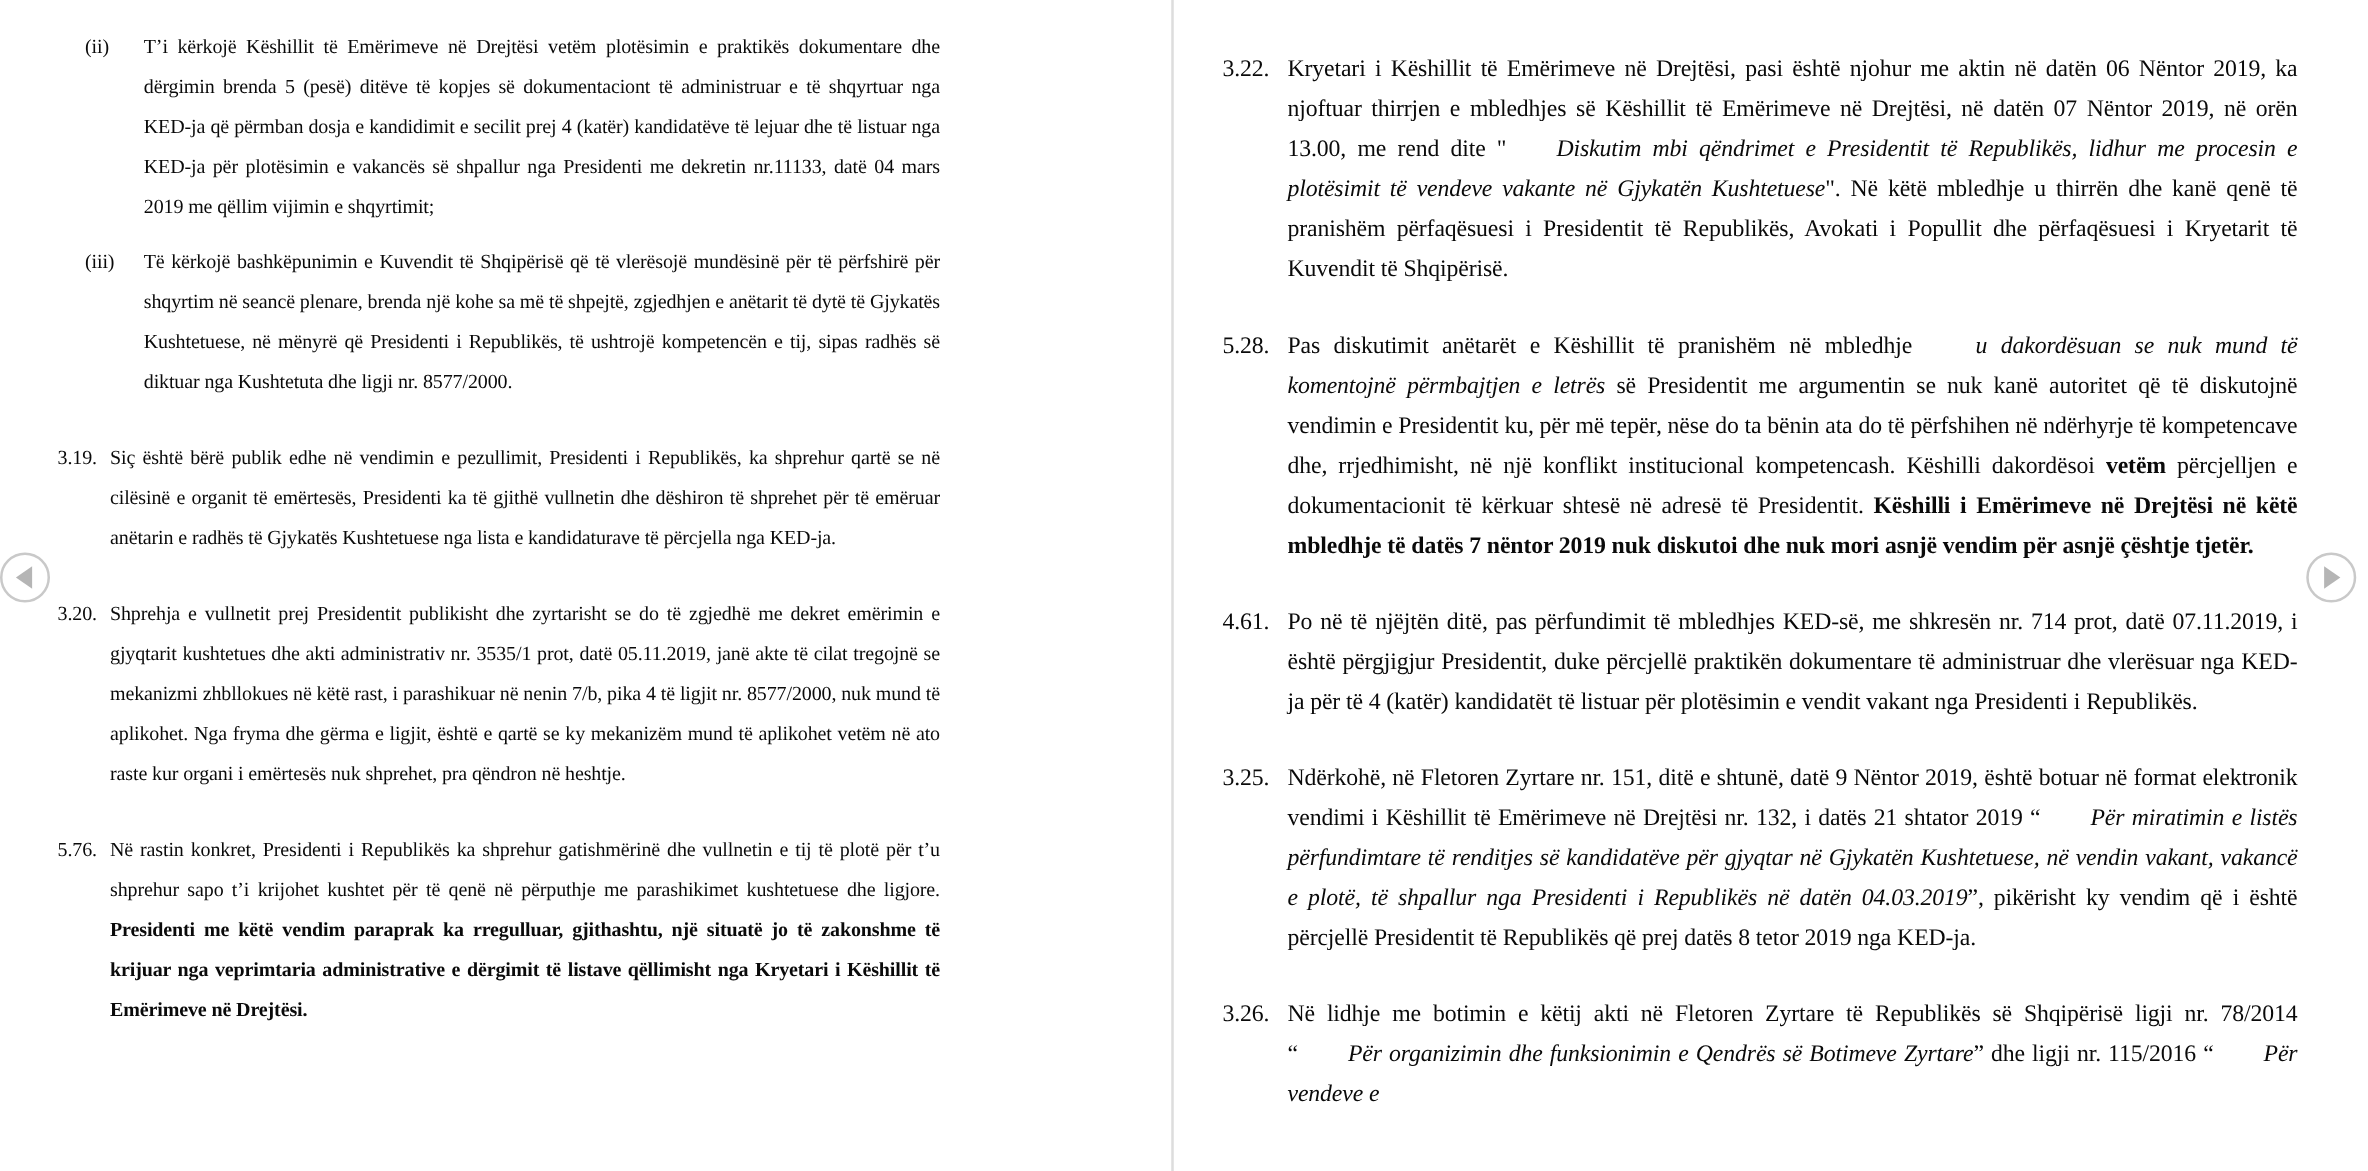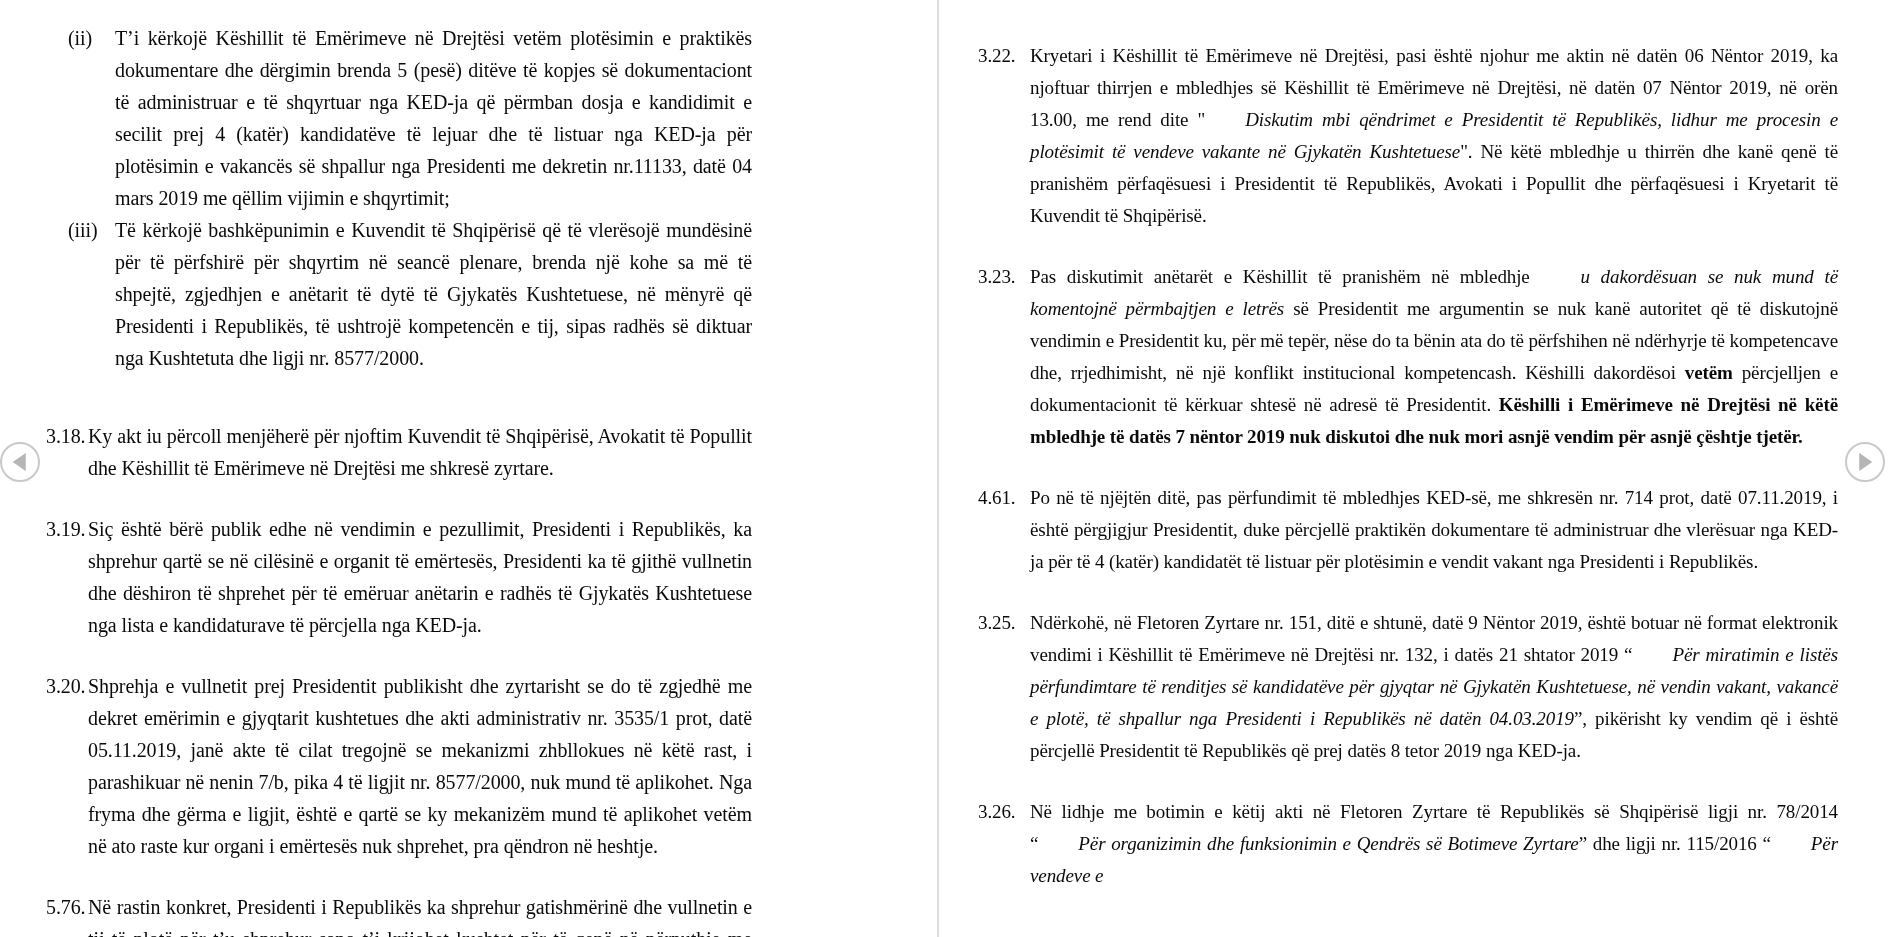--- a/index.html
+++ b/index.html
@@ -14,29 +14,29 @@
   .page { position: absolute; }
   .page-left  { left: 46px;  top: 22px; width: 706px; }
   .page-right { left: 978px; top: 40px; width: 860px; }
 
   .para {
     position: relative;
     text-align: justify;
     line-height: 32px;
     letter-spacing: -0.1px;
   }
-  .page-left .para { font-size: 20px; padding-left: 42px; }
+  .page-left .para { font-size: 16px; padding-left: 42px; }
   .page-left .para.roman { padding-left: 69px; }
   .page-right .para { font-size: 19px; padding-left: 52px; }
 
   .plabel { position: absolute; left: 0; top: 0; }
   .page-left .para.roman .plabel { left: 22px; }
 
   .para + .para { margin-top: 29px; }
-  .page-left .para.roman + .para.roman { margin-top: 0; }
+  .page-left .para.roman + .para.roman { margin-top: 12px; }
   .page-left .para.gap-large { margin-top: 46px; }
 
   .seg-n  { font-style: normal; font-weight: normal; }
   .seg-i  { font-style: italic; margin-left: 40px; }
   .seg-b  { font-weight: bold; }
   .seg-bi { font-weight: bold; }
 
   .page-divider {
     position: absolute;
     left: 937px; top: 0;
@@ -81,24 +81,20 @@
   <div class="para roman">
     <span class="plabel">(ii)</span>
     <span class="seg-n">T’i kërkojë Këshillit të Emërimeve në Drejtësi vetëm plotësimin e praktikës dokumentare dhe dërgimin brenda 5 (pesë) ditëve të kopjes së dokumentaciont të administruar e të shqyrtuar nga KED-ja që përmban dosja e kandidimit e secilit prej 4 (katër) kandidatëve të lejuar dhe të listuar nga KED-ja për plotësimin e vakancës së shpallur nga Presidenti me dekretin nr.11133, datë 04 mars 2019 me qëllim vijimin e shqyrtimit;</span>
   </div>
 
   <div class="para roman">
     <span class="plabel">(iii)</span>
     <span class="seg-n">Të kërkojë bashkëpunimin e Kuvendit të Shqipërisë që të vlerësojë mundësinë për të përfshirë për shqyrtim në seancë plenare, brenda një kohe sa më të shpejtë, zgjedhjen e anëtarit të dytë të Gjykatës Kushtetuese, në mënyrë që Presidenti i Republikës, të ushtrojë kompetencën e tij, sipas radhës së diktuar nga Kushtetuta dhe ligji nr. 8577/2000.</span>
   </div>
 
-  <div class="para gap-large">
-    <span class="plabel">3.18.</span>
-    <span class="seg-n">Ky akt iu përcoll menjëherë për njoftim Kuvendit të Shqipërisë, Avokatit të Popullit dhe Këshillit të Emërimeve në Drejtësi me shkresë zyrtare.</span>
-  </div>
 
   <div class="para">
     <span class="plabel">3.19.</span>
     <span class="seg-n">Siç është bërë publik edhe në vendimin e pezullimit, Presidenti i Republikës, ka shprehur qartë se në cilësinë e organit të emërtesës, Presidenti ka të gjithë vullnetin dhe dëshiron të shprehet për të emëruar anëtarin e radhës të Gjykatës Kushtetuese nga lista e kandidaturave të përcjella nga KED-ja.</span>
   </div>
 
   <div class="para">
     <span class="plabel">3.20.</span>
     <span class="seg-n">Shprehja e vullnetit prej Presidentit publikisht dhe zyrtarisht se do të zgjedhë me dekret emërimin e gjyqtarit kushtetues dhe akti administrativ nr. 3535/1 prot, datë 05.11.2019, janë akte të cilat tregojnë se mekanizmi zhbllokues në këtë rast, i parashikuar në nenin 7/b, pika 4 të ligjit nr. 8577/2000, nuk mund të aplikohet. Nga fryma dhe gërma e ligjit, është e qartë se ky mekanizëm mund të aplikohet vetëm në ato raste kur organi i emërtesës nuk shprehet, pra qëndron në heshtje.</span>
   </div>
@@ -113,21 +109,21 @@
 <div class="page-divider"></div>
 
 <div class="page page-right">
 
   <div class="para">
     <span class="plabel">3.22.</span>
     <span class="seg-n">Kryetari i Këshillit të Emërimeve në Drejtësi, pasi është njohur me aktin në datën 06 Nëntor 2019, ka njoftuar thirrjen e mbledhjes së Këshillit të Emërimeve në Drejtësi, në datën 07 Nëntor 2019, në orën 13.00, me rend dite "</span><span class="seg-i">Diskutim mbi qëndrimet e Presidentit të Republikës, lidhur me procesin e plotësimit të vendeve vakante në Gjykatën Kushtetuese</span><span class="seg-n">". Në këtë mbledhje u thirrën dhe kanë qenë të pranishëm përfaqësuesi i Presidentit të Republikës, Avokati i Popullit dhe përfaqësuesi i Kryetarit të Kuvendit të Shqipërisë.</span>
   </div>
 
   <div class="para">
-    <span class="plabel">3.23.</span>
+    <span class="plabel">5.28.</span>
     <span class="seg-n">Pas diskutimit anëtarët e Këshillit të pranishëm në mbledhje </span><span class="seg-i">u dakordësuan se nuk mund të komentojnë përmbajtjen e letrës</span><span class="seg-n"> së Presidentit me argumentin se nuk kanë autoritet që të diskutojnë vendimin e Presidentit ku, për më tepër, nëse do ta bënin ata do të përfshihen në ndërhyrje të kompetencave dhe, rrjedhimisht, në një konflikt institucional kompetencash. Këshilli dakordësoi </span><span class="seg-bi">vetëm</span><span class="seg-n"> përcjelljen e dokumentacionit të kërkuar shtesë në adresë të Presidentit. </span><span class="seg-b">Këshilli i Emërimeve në Drejtësi në këtë mbledhje të datës 7 nëntor 2019 nuk diskutoi dhe nuk mori asnjë vendim për asnjë çështje tjetër.</span>
   </div>
 
   <div class="para">
     <span class="plabel">4.61.</span>
     <span class="seg-n">Po në të njëjtën ditë, pas përfundimit të mbledhjes KED-së, me shkresën nr. 714 prot, datë 07.11.2019, i është përgjigjur Presidentit, duke përcjellë praktikën dokumentare të administruar dhe vlerësuar nga KED-ja për të 4 (katër) kandidatët të listuar për plotësimin e vendit vakant nga Presidenti i Republikës.</span>
   </div>
 
   <div class="para">
     <span class="plabel">3.25.</span>

